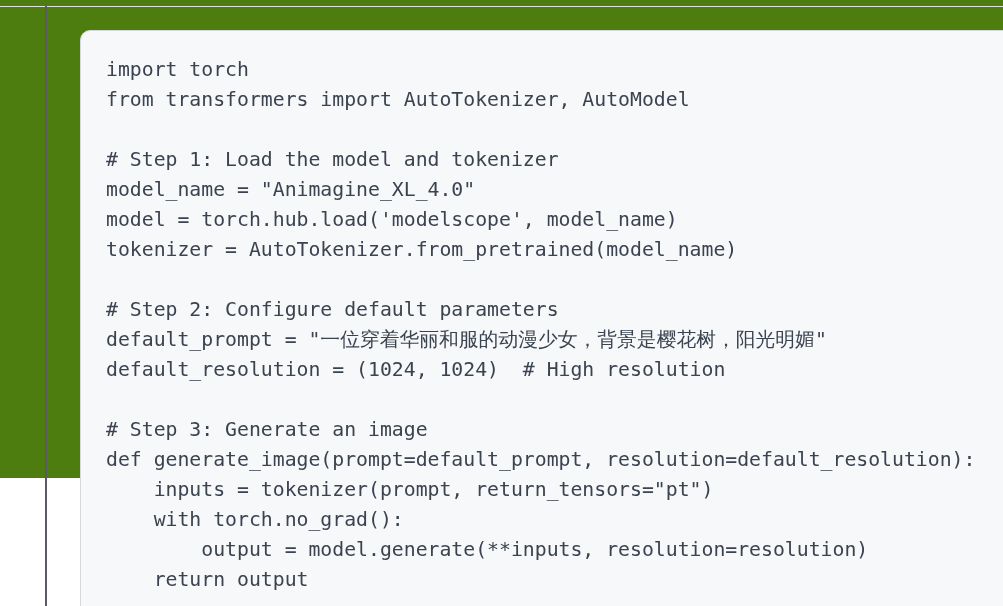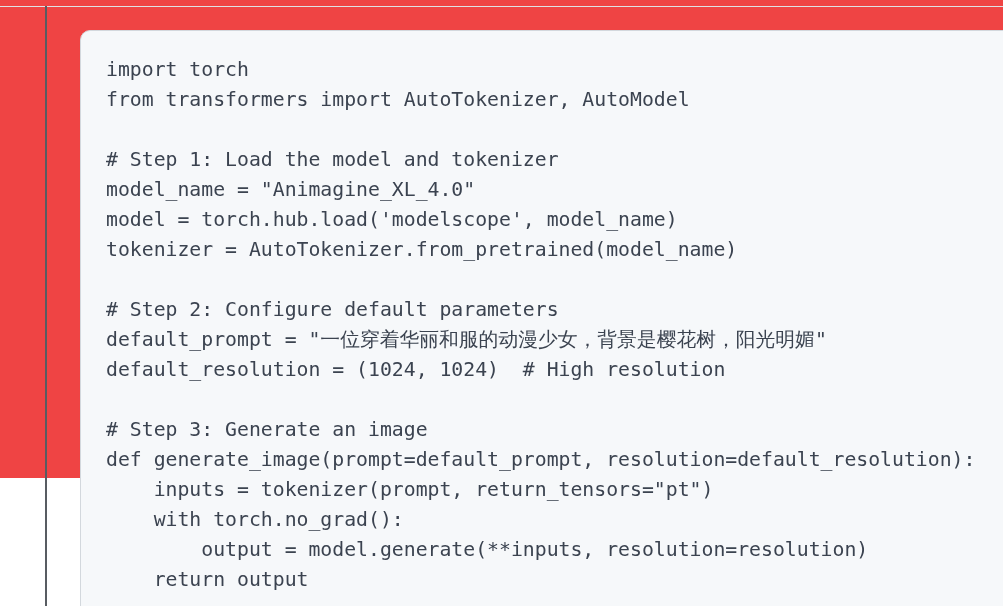--- a/index.html
+++ b/index.html
@@ -9,21 +9,21 @@
     width: 1003px;
     height: 606px;
     overflow: hidden;
     background: #ffffff;
     font-family: "DejaVu Sans", "Liberation Sans", sans-serif;
   }
   .page {
     position: relative;
     width: 1003px;
     height: 478px;
-    background: #ef4444;
+    background: #4d7c0f;
   }
   .top-divider {
     position: absolute;
     top: 6px;
     left: 0;
     width: 1003px;
     height: 1px;
     background: #dfe1e4;
   }
   .left-divider {

